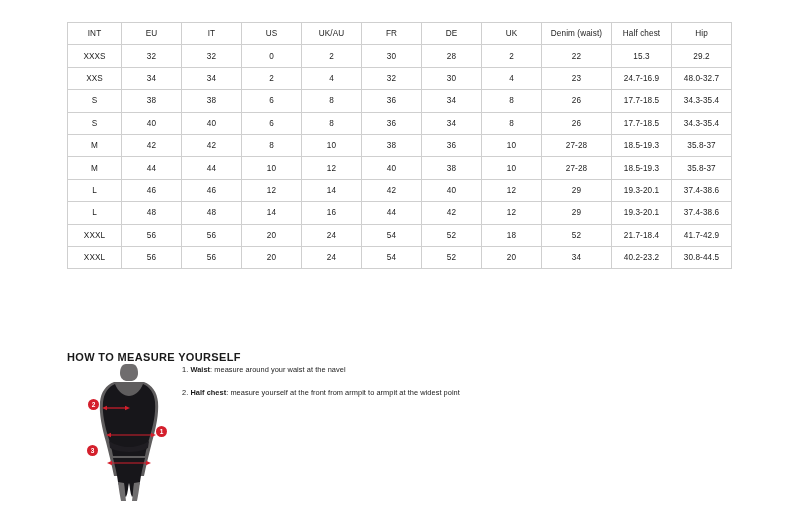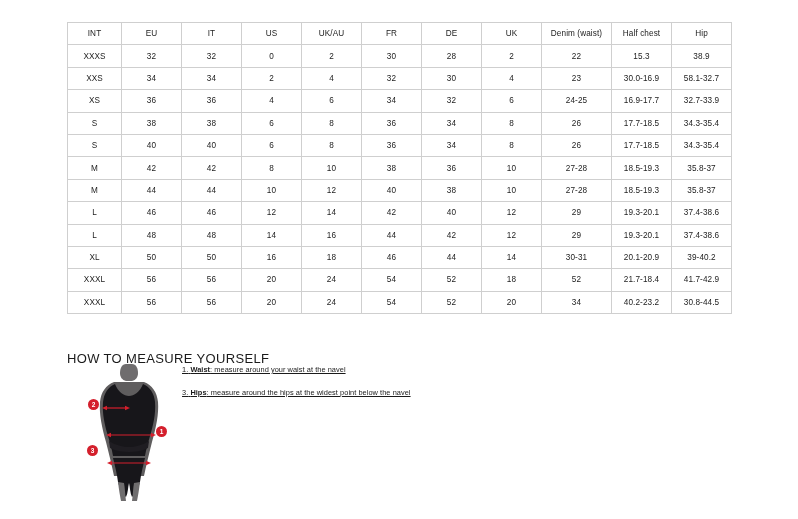--- a/index.html
+++ b/index.html
@@ -58,38 +58,37 @@
   col.c7 { width: 60px; }
   col.c8 { width: 70px; }
   col.c9 { width: 60px; }
   col.c10 { width: 60px; }
 
   
   .howto-title {
     position: absolute;
     left: 67px;
     top: 351px;
-    font-size: 13px;
-    font-weight: normal;
+    font-size: 11px;
+    font-weight: bold;
     letter-spacing: 0.35px;
     color: #1a1a1a;
   }
   .howto-list {
     position: absolute;
     left: 182px;
     top: 365px;
     width: 400px;
   }
   .howto-item {
     font-size: 7.4px;
     line-height: 10px;
     margin-bottom: 12.5px;
     color: #1a1a1a;
     letter-spacing: 0.05px;
-    text-decoration: underline;
   }
   .howto-item b {
     font-weight: bold;
   }
   .figure {
     position: absolute;
     left: 82px;
     top: 362px;
     width: 96px;
     height: 140px;
@@ -150,47 +149,34 @@
             <td>XXXS</td>
             <td>32</td>
             <td>32</td>
             <td>0</td>
             <td>2</td>
             <td>30</td>
             <td>28</td>
             <td>2</td>
             <td>22</td>
             <td>15.3</td>
-            <td>38.9</td>
+            <td>29.2</td>
           </tr>
           <tr>
             <td>XXS</td>
             <td>34</td>
             <td>34</td>
             <td>2</td>
             <td>4</td>
             <td>32</td>
             <td>30</td>
             <td>4</td>
             <td>23</td>
-            <td>30.0-16.9</td>
-            <td>58.1-32.7</td>
-          </tr>
-          <tr>
-            <td>XS</td>
-            <td>36</td>
-            <td>36</td>
-            <td>4</td>
-            <td>6</td>
-            <td>34</td>
-            <td>32</td>
-            <td>6</td>
-            <td>24-25</td>
-            <td>16.9-17.7</td>
-            <td>32.7-33.9</td>
+            <td>24.7-16.9</td>
+            <td>48.0-32.7</td>
           </tr>
           <tr>
             <td>S</td>
             <td>38</td>
             <td>38</td>
             <td>6</td>
             <td>8</td>
             <td>36</td>
             <td>34</td>
             <td>8</td>
@@ -257,33 +243,20 @@
             <td>14</td>
             <td>16</td>
             <td>44</td>
             <td>42</td>
             <td>12</td>
             <td>29</td>
             <td>19.3-20.1</td>
             <td>37.4-38.6</td>
           </tr>
           <tr>
-            <td>XL</td>
-            <td>50</td>
-            <td>50</td>
-            <td>16</td>
-            <td>18</td>
-            <td>46</td>
-            <td>44</td>
-            <td>14</td>
-            <td>30-31</td>
-            <td>20.1-20.9</td>
-            <td>39-40.2</td>
-          </tr>
-          <tr>
             <td>XXXL</td>
             <td>56</td>
             <td>56</td>
             <td>20</td>
             <td>24</td>
             <td>54</td>
             <td>52</td>
             <td>18</td>
             <td>52</td>
             <td>21.7-18.4</td>
@@ -345,16 +318,16 @@
       <polygon points="25,101 30,98.8 30,103.2" fill="#d41f2c"></polygon>
       <polygon points="69,101 64,98.8 64,103.2" fill="#d41f2c"></polygon>
     </svg>
     <div class="badge badge-1">1</div>
     <div class="badge badge-2">2</div>
     <div class="badge badge-3">3</div>
   </div>
 
   <div class="howto-list" id="howto-list">
       <div class="howto-item"><span>1.</span> <b>Waist</b><span>: measure around your waist at the navel</span></div>
-      <div class="howto-item"><span>3.</span> <b>Hips</b><span>: measure around the hips at the widest point below the navel</span></div>
+      <div class="howto-item"><span>2.</span> <b>Half chest</b><span>: measure yourself at the front from armpit to armpit at the widest point</span></div>
     </div>
 
 </div>
 
 </body></html>

